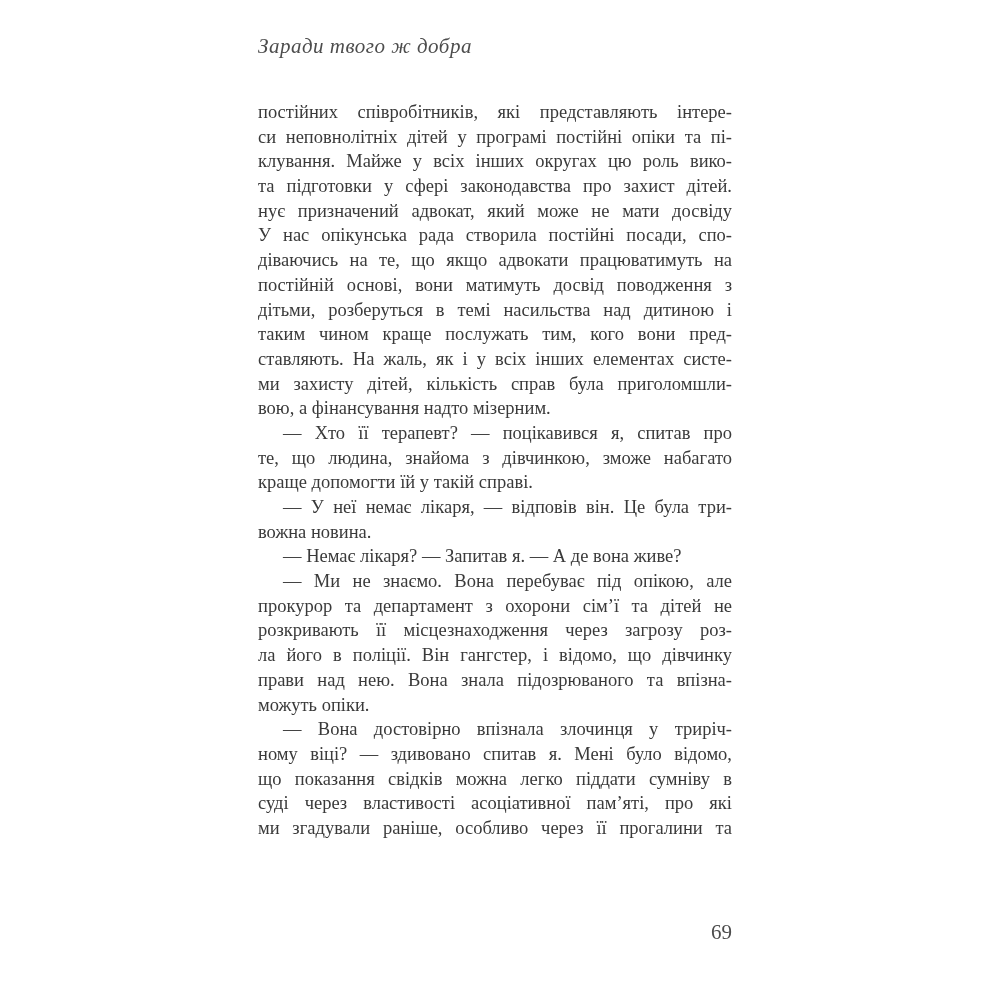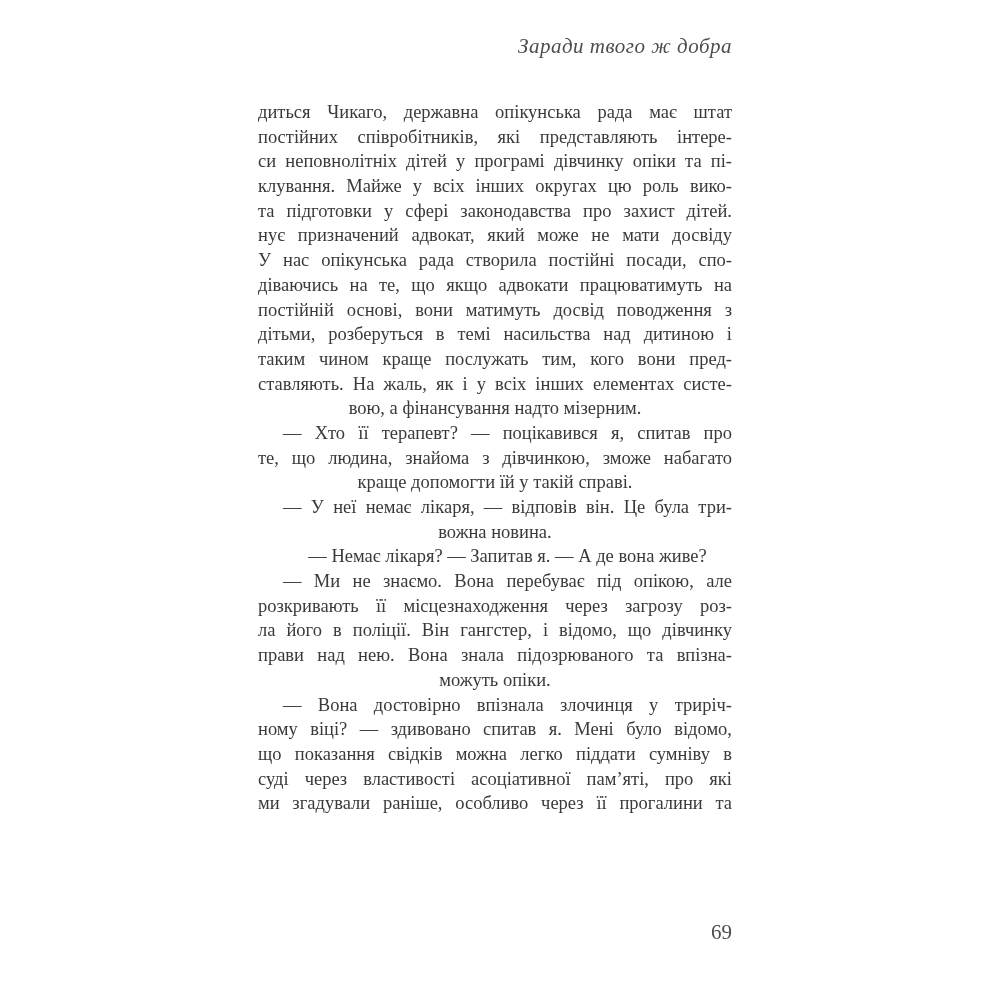--- a/index.html
+++ b/index.html
@@ -13,38 +13,38 @@
     height: 1000px;
     background: #ffffff;
     overflow: hidden;
     font-family: "Liberation Serif", "DejaVu Serif", serif;
   }
   .running-header {
     position: absolute;
     top: 34px;
     left: 258px;
     width: 474px;
-    text-align: right;
+    text-align: left;
     font-style: italic;
     font-size: 21px;
     letter-spacing: 0.5px;
     color: #4d4d4d;
   }
   .text-block {
     position: absolute;
     top: 100px;
     left: 258px;
     width: 474px;
     font-size: 18.5px;
     color: #3a3a3a;
   }
   .line {
     height: 24.7px;
     line-height: 24.7px;
-    text-align: center;
+    text-align: left;
     overflow: hidden;
   }
   .line.j {
     text-align: justify;
     text-align-last: justify;
   }
   .line.ind {
     text-indent: 25px;
   }
   .page-number {
@@ -58,40 +58,41 @@
     font-feature-settings: "onum";
   }
 </style>
 </head>
 <body>
 
 <div class="page">
   <div class="running-header">Заради твого ж добра</div>
 
   <div class="text-block" id="text-lines">
-      <div class="line j">диться Чикаго, державна опікунська рада має штат</div>
       <div class="line j">постійних співробітників, які представляють інтере-</div>
-      <div class="line j">си неповнолітніх дітей у програмі дівчинку опіки та пі-</div>
+      <div class="line j">си неповнолітніх дітей у програмі постійні опіки та пі-</div>
       <div class="line j">клування. Майже у всіх інших округах цю роль вико-</div>
       <div class="line j">та підготовки у сфері законодавства про захист дітей.</div>
       <div class="line j">нує призначений адвокат, який може не мати досвіду</div>
       <div class="line j">У нас опікунська рада створила постійні посади, спо-</div>
       <div class="line j">діваючись на те, що якщо адвокати працюватимуть на</div>
       <div class="line j">постійній основі, вони матимуть досвід поводження з</div>
       <div class="line j">дітьми, розберуться в темі насильства над дитиною і</div>
       <div class="line j">таким чином краще послужать тим, кого вони пред-</div>
       <div class="line j">ставляють. На жаль, як і у всіх інших елементах систе-</div>
+      <div class="line j">ми захисту дітей, кількість справ була приголомшли-</div>
       <div class="line">вою, а фінансування надто мізерним.</div>
       <div class="line j ind">— Хто її терапевт? — поцікавився я, спитав про</div>
       <div class="line j">те, що людина, знайома з дівчинкою, зможе набагато</div>
       <div class="line">краще допомогти їй у такій справі.</div>
       <div class="line j ind">— У неї немає лікаря, — відповів він. Це була три-</div>
       <div class="line">вожна новина.</div>
       <div class="line ind">— Немає лікаря? — Запитав я. — А де вона живе?</div>
       <div class="line j ind">— Ми не знаємо. Вона перебуває під опікою, але</div>
+      <div class="line j">прокурор та департамент з охорони сім’ї та дітей не</div>
       <div class="line j">розкривають її місцезнаходження через загрозу роз-</div>
       <div class="line j">ла його в поліції. Він гангстер, і відомо, що дівчинку</div>
       <div class="line j">прави над нею. Вона знала підозрюваного та впізна-</div>
       <div class="line">можуть опіки.</div>
       <div class="line j ind">— Вона достовірно впізнала злочинця у триріч-</div>
       <div class="line j">ному віці? — здивовано спитав я. Мені було відомо,</div>
       <div class="line j">що показання свідків можна легко піддати сумніву в</div>
       <div class="line j">суді через властивості асоціативної пам’яті, про які</div>
       <div class="line j">ми згадували раніше, особливо через її прогалини та</div>
     </div>

